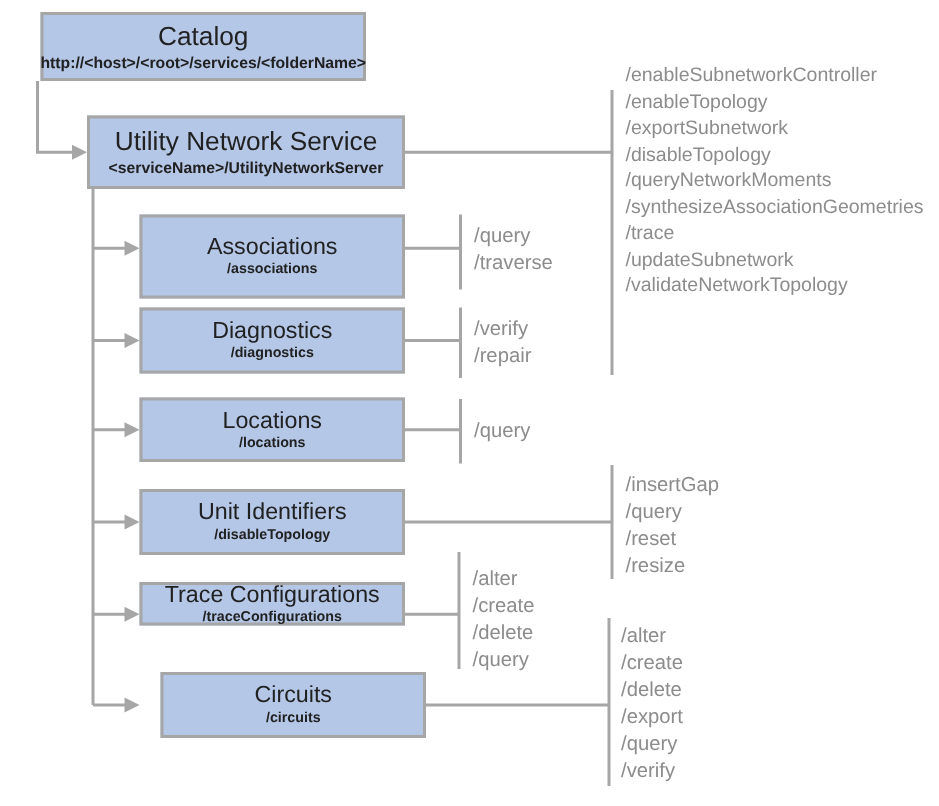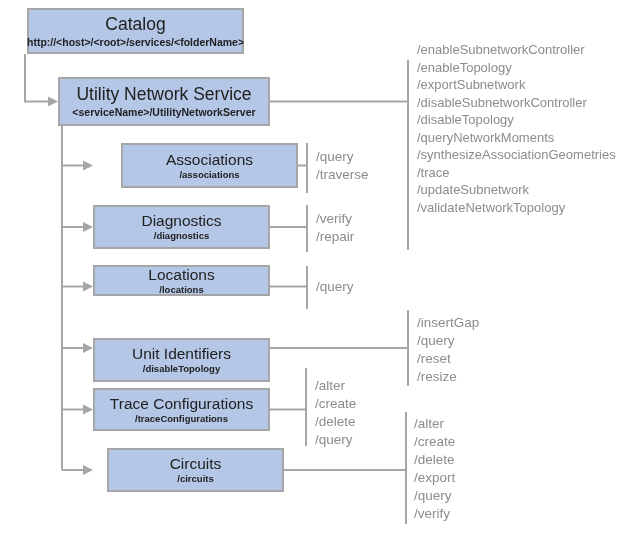--- a/index.html
+++ b/index.html
@@ -111,67 +111,66 @@
 
   <div class="node lg" style="left:27px; top:8px; width:217px; height:46px;">
     <div class="node-title">Catalog</div>
     <div class="node-sub">http://&lt;host&gt;/&lt;root&gt;/services/&lt;folderName&gt;</div>
   </div>
 
   <div class="ops dense" style="left:417px; top:41px;">
       <div class="op">/enableSubnetworkController</div>
       <div class="op">/enableTopology</div>
       <div class="op">/exportSubnetwork</div>
-      <div class="op">/disableSubnetworkController</div>
       <div class="op">/disableTopology</div>
       <div class="op">/queryNetworkMoments</div>
       <div class="op">/synthesizeAssociationGeometries</div>
       <div class="op">/trace</div>
       <div class="op">/updateSubnetwork</div>
       <div class="op">/validateNetworkTopology</div>
     </div>
 
-  <div class="node" style="left:93px; top:143px; width:177px; height:45px;margin-left:28px;">
+  <div class="node" style="left:93px; top:143px; width:177px; height:56px;">
     <div class="node-title">Associations</div>
     <div class="node-sub">/associations</div>
   </div>
   <div class="ops" style="left:316px; top:148px;">
       <div class="op">/query</div>
       <div class="op">/traverse</div>
     </div>
 
   <div class="node" style="left:93px; top:205px; width:177px; height:44px;">
     <div class="node-title">Diagnostics</div>
     <div class="node-sub">/diagnostics</div>
   </div>
   <div class="ops" style="left:316px; top:210px;">
       <div class="op">/verify</div>
       <div class="op">/repair</div>
     </div>
 
-  <div class="node" style="left:93px; top:265px; width:177px; height:31px;align-items:center;">
+  <div class="node" style="left:93px; top:265px; width:177px; height:43px;align-items:center;">
     <div class="node-title">Locations</div>
     <div class="node-sub">/locations</div>
   </div>
   <div class="ops" style="left:316px; top:278px;">
       <div class="op">/query</div>
     </div>
 
-  <div class="node" style="left:93px; top:326px; width:177px; height:44px;margin-top:12px;">
+  <div class="node" style="left:93px; top:326px; width:177px; height:44px;">
     <div class="node-title">Unit Identifiers</div>
     <div class="node-sub">/disableTopology</div>
   </div>
   <div class="ops" style="left:417px; top:314px;">
       <div class="op">/insertGap</div>
       <div class="op">/query</div>
       <div class="op">/reset</div>
       <div class="op">/resize</div>
     </div>
 
-  <div class="node" style="left:93px; top:388px; width:177px; height:43px;">
+  <div class="node" style="left:93px; top:388px; width:177px; height:29px;">
     <div class="node-title">Trace Configurations</div>
     <div class="node-sub">/traceConfigurations</div>
   </div>
   <div class="ops" style="left:315px; top:377px;">
       <div class="op">/alter</div>
       <div class="op">/create</div>
       <div class="op">/delete</div>
       <div class="op">/query</div>
     </div>
 

